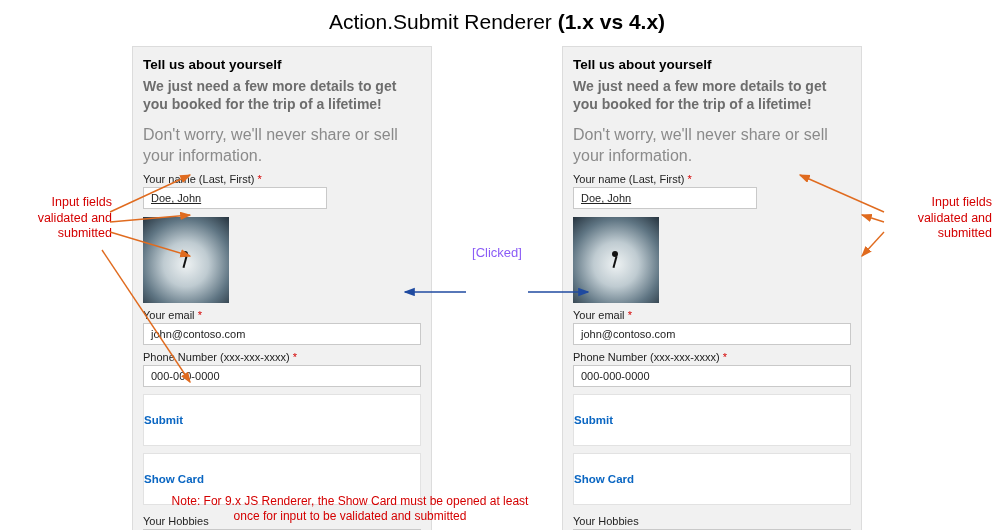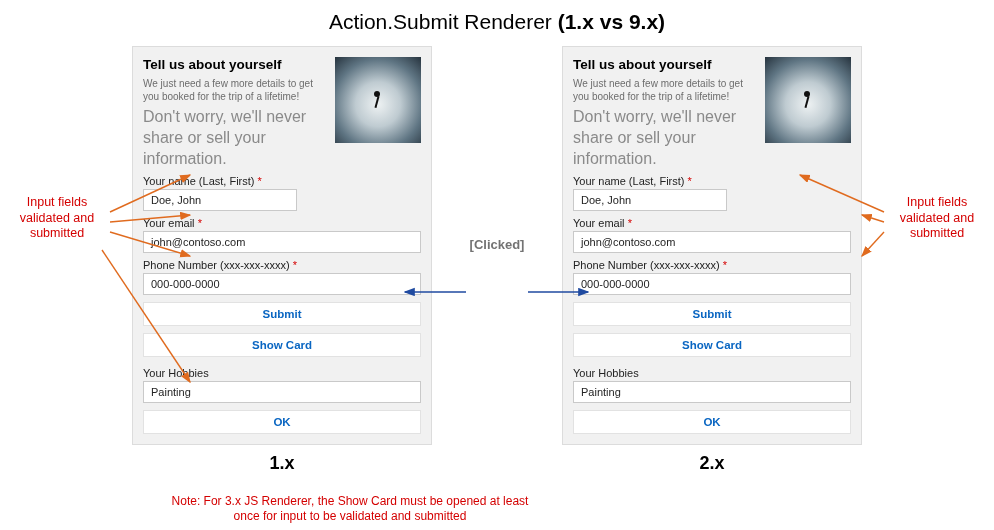--- a/index.html
+++ b/index.html
@@ -27,80 +27,80 @@
     position: relative;
   }
   .card {
     width: 300px;
     background: #f1f1f1;
     border: 1px solid #dcdcdc;
     padding: 10px;
     font-size: 11px;
     color: #333;
   }
-  .card-header { display: flex; gap: 8px; }
+  .card-header { display: flex; gap: 8px; flex-direction: column; }
   .card-header-text { flex: 1; }
   .card-title { font-weight: 700; font-size: 13.5px; margin-bottom: 5px; color: #000; }
-  .card-sub { color: #6d6d6d; line-height: 1.3; margin-bottom: 4px; font-size: 10px;}
+  .card-sub { color: #6d6d6d; line-height: 1.3; margin-bottom: 12px; font-size: 14px; font-weight: bold;}
   .card-sub2 { color: #8a8a8a; line-height: 1.3; font-size: 16px;}
   .thumb {
     width: 86px; height: 86px; flex: 0 0 86px;
     background: radial-gradient(circle at 50% 55%, #eef2f3 0%, #bfcbd1 35%, #5f7583 70%, #26333e 100%);
     position: relative;
     overflow: hidden;
   }
   .diver { position: absolute; top: 34px; left: 34px; width: 16px; height: 22px; }
   .diver::before { content:""; position:absolute; width:6px; height:6px; border-radius:50%; background:#111; top:0; left:5px;}
   .diver::after { content:""; position:absolute; width:2px; height:12px; background:#111; top:5px; left:7px; transform:rotate(15deg);}
   .field-label { margin-top: 6px; font-size: 11px; color: #222;}
   .req { color: #d40000; }
   .field-input {
     background: #fff; border: 1px solid #c9c9c9;
     padding: 4px 7px; margin-top: 2px; font-size: 11px; color: #222;
     width: 100%;
   }
-  .field-input.narrow { width: 154px; }
+  .field-input.narrow { width: 184px; text-decoration: underline; }
   .btn {
     background: #fff; border: 1px solid #e2e2e2;
-    text-align: center; padding: 5px 0; margin-top: 7px;
+    text-align: left; padding: 19px 0; margin-top: 7px;
     font-weight: 700; font-size: 11.5px; color: #0a66c2;
     cursor: pointer;
   }
   .version-label { text-align: center; font-weight: 700; font-size: 18px; margin-top: 8px;}
   .clicked {
     position: absolute;
     left: 50%; transform: translateX(-50%);
-    top: 237px;
-    color: #737373; font-size: 13px; font-weight: 700;
+    top: 245px;
+    color: #8b5cf6; font-size: 13px; font-weight: 400;
   }
   .anno {
     position: absolute;
     color: #d40000;
     font-size: 12.5px;
-    text-align: center;
+    text-align: right;
     line-height: 1.25;
   }
   .anno-left { left: 2px; top: 195px; width: 110px;}
   .anno-right { right: 2px; top: 195px; width: 110px;}
   .note {
     position: absolute;
     left: 170px; bottom: 6px;
     color: #d40000; font-size: 12px; text-align: center; width: 360px;
     line-height: 1.25;
   }
   svg.overlay {
     position: absolute; inset: 0; width: 994px; height: 530px;
     pointer-events: none;
   }
 </style>
 </head>
 <body>
 
 <div class="page-title">
-  <span>Action.Submit Renderer </span><span class="bold">(1.x vs 9.x)</span>
+  <span>Action.Submit Renderer </span><span class="bold">(1.x vs 4.x)</span>
 </div>
 
 <div class="cards-row">
 
   <div>
     <div class="card">
       <div class="card-header">
         <div class="card-header-text">
           <div class="card-title">Tell us about yourself</div>
           <div class="card-sub">We just need a few more details to get you booked for the trip of a lifetime!</div>
@@ -180,21 +180,21 @@
     <div class="version-label">2.x</div>
   </div>
 
 </div>
 
 <div class="clicked">[Clicked]</div>
 
 <div class="anno anno-left">Input fields validated and submitted</div>
 <div class="anno anno-right">Input fields validated and submitted</div>
 
-<div class="note">Note: For 3.x JS Renderer, the Show Card must be opened at least once for input to be validated and submitted</div>
+<div class="note">Note: For 9.x JS Renderer, the Show Card must be opened at least once for input to be validated and submitted</div>
 
 <svg class="overlay">
   <defs>
     <marker id="ah-orange" markerWidth="8" markerHeight="8" refX="7" refY="3" orient="auto">
       <path d="M0,0 L8,3 L0,6 Z" fill="#e06b1f"></path>
     </marker>
     <marker id="ah-blue" markerWidth="8" markerHeight="8" refX="7" refY="3" orient="auto">
       <path d="M0,0 L8,3 L0,6 Z" fill="#1f4aa0"></path>
     </marker>
   </defs>

